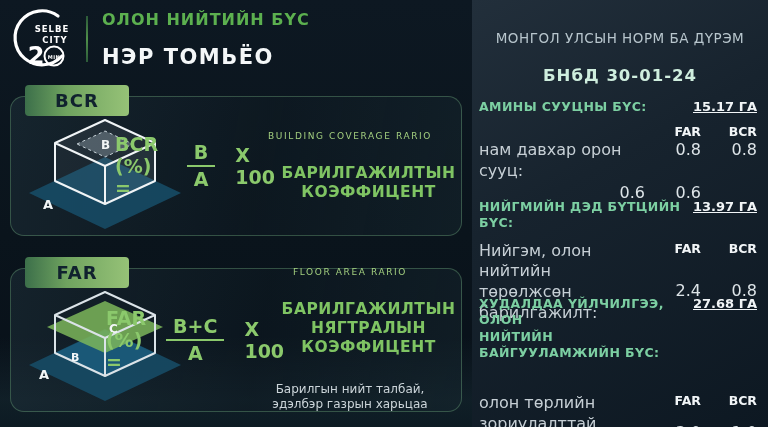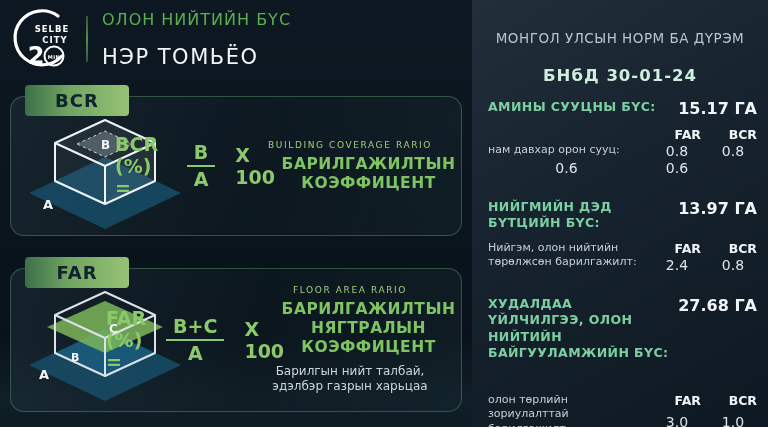--- a/index.html
+++ b/index.html
@@ -11,68 +11,68 @@
   .stage { position:relative; width:768px; height:427px;
     background:linear-gradient(180deg,#0d1822 0%,#0a141c 55%,#081019 100%); overflow:hidden; }
   
   .backdrop { position:absolute; left:0; bottom:0; width:472px; height:90px;
     background:linear-gradient(180deg, rgba(20,40,48,0) 0%, rgba(26,48,56,0.45) 70%, rgba(14,30,38,0.8) 100%); }
 
   
   .brand-header { position:absolute; left:10px; top:6px; display:flex; align-items:center; }
   .logo { width:66px; height:66px; }
   .header-divider { width:2px; height:46px; background:linear-gradient(180deg,#2c5a39,#4f8f4a,#2c5a39); margin:0 14px 0 10px; }
-  .header-eyebrow { font-size:16px; letter-spacing:1px; color:#5cb04f; font-weight:400;text-align:center; }
-  .header-title { font-size:21px; letter-spacing:1.5px; color:#f4f7f8; font-weight:normal; margin-top:16px; }
+  .header-eyebrow { font-size:16px; letter-spacing:1px; color:#5cb04f; font-weight:700;text-align:center; }
+  .header-title { font-size:21px; letter-spacing:1.5px; color:#f4f7f8; font-weight:bold; margin-top:16px; }
 
   
   .card { position:absolute; left:10px; width:452px;
     border:1px solid rgba(124,186,136,0.35); border-radius:14px;
     background:linear-gradient(100deg, rgba(32,50,60,0.50) 0%, rgba(16,28,36,0.45) 55%, rgba(22,38,46,0.55) 100%); }
   .card-bcr { top:96px; height:140px; }
   .card-far { top:268px; height:144px; }
   .pill { position:absolute; left:14px; top:-12px; width:104px; height:31px;
     display:flex; align-items:center; justify-content:center;
     background:linear-gradient(90deg,#3c6f4a 0%,#6fa35f 40%,#96c277 100%);
     border-radius:4px; color:#10222e; font-weight:bold; font-size:18px; letter-spacing:1px; }
   .diagram { position:absolute; left:6px; top:6px; width:178px; height:132px; }
   .formula { position:absolute; left:104px; top:0; bottom:0; width:160px;
     display:flex; align-items:center; justify-content:center; gap:20px;
     color:#8bc96c; font-weight:bold; font-size:19px; }
   .frac { display:inline-flex; flex-direction:column; align-items:center; line-height:1.1; }
   .frac .num { border-bottom:2px solid #8bc96c; padding:0 7px 2px; }
   .frac .den { padding-top:2px; }
   .text-block { position:absolute; right:10px; top:0; bottom:0; width:202px;
     display:flex; flex-direction:column; align-items:center; justify-content:center;
-    text-align:center; gap:5px; }
+    text-align:center; gap:23px; }
   .eyebrow { font-size:9px; letter-spacing:1.6px; color:#a3cf7f; }
   .card-title { font-size:15.5px; font-weight:bold; color:#7fc463; letter-spacing:0.5px; line-height:1.22; white-space:pre-line;margin-left:37px; }
   .card-desc { font-size:12px; color:#ccd5da; line-height:1.32; white-space:pre-line; margin-top:2px; }
 
   svg text { font-family:"DejaVu Sans","Liberation Sans",sans-serif; }
   .diag-label { fill:#f2f6f7; font-weight:bold; }
 
   
   .right-panel { position:absolute; left:472px; top:0; width:296px; height:427px;
     background:linear-gradient(150deg,#222f3b 0%,#17232e 40%,#0d1822 100%); }
   .panel-header { position:absolute; top:30px; left:0; right:0; text-align:center; }
   .panel-title { font-size:13.5px; color:#b8c6cd; letter-spacing:0.5px; }
   .panel-subtitle { font-size:16.5px; font-weight:bold; color:#cfeede; letter-spacing:1px; margin-top:20px; }
 
-  .section { position:absolute; left:16px; right:11px; }
+  .section { position:absolute; left:7px; right:11px; }
   .section-1 { top:99px; }
   .section-2 { top:199px; }
   .section-3 { top:296px; }
   .section-head { display:flex; justify-content:space-between; align-items:flex-start; }
   .section-title { font-size:12.5px; font-weight:bold; color:#7ccfa2; letter-spacing:0.4px; line-height:1.3; white-space:pre-line; }
-  .section-area { font-size:16px; font-weight:bold; color:#f1f5f7; white-space:nowrap; padding-left:8px; }
+  .section-area { font-size:13px; font-weight:bold; color:#f1f5f7; white-space:nowrap; padding-left:8px;text-decoration:underline; }
   .tbl { display:grid; grid-template-columns:1fr 48px 48px; column-gap:8px; row-gap:1px; margin-top:9px; }
   .tbl .colhead { font-size:12.5px; font-weight:bold; color:#f1f5f7; text-align:right; }
-  .tbl .rowlabel { font-size:11px; color:#c6cfd5; line-height:1.3; white-space:pre-line; }
-  .tbl .val { font-size:14px; color:#dde4e8; text-align:center; }
+  .tbl .rowlabel { font-size:16px; color:#c6cfd5; line-height:1.3; white-space:pre-line; }
+  .tbl .val { font-size:16px; color:#dde4e8; text-align:right; }
   .span2 { grid-row:1 / span 2; }
   .mt14 { margin-top:32px; }
 </style>
 </head>
 <body>
 
 <div class="stage">
   <div class="backdrop"></div>
 
   <div class="brand-header">

